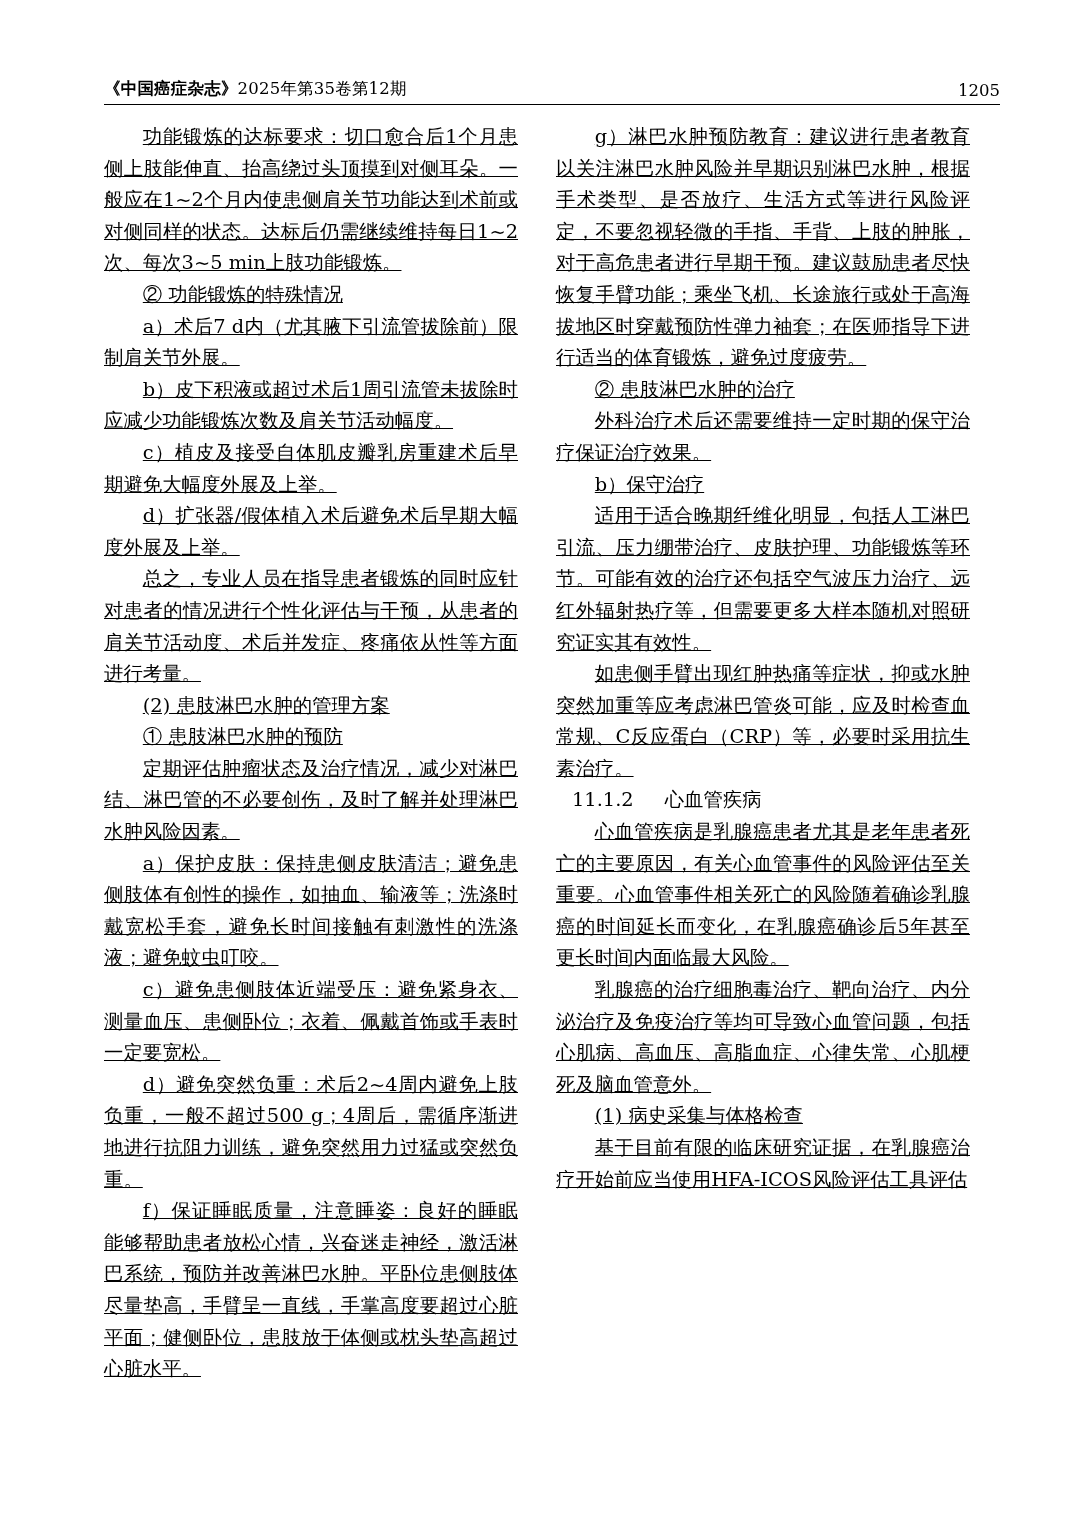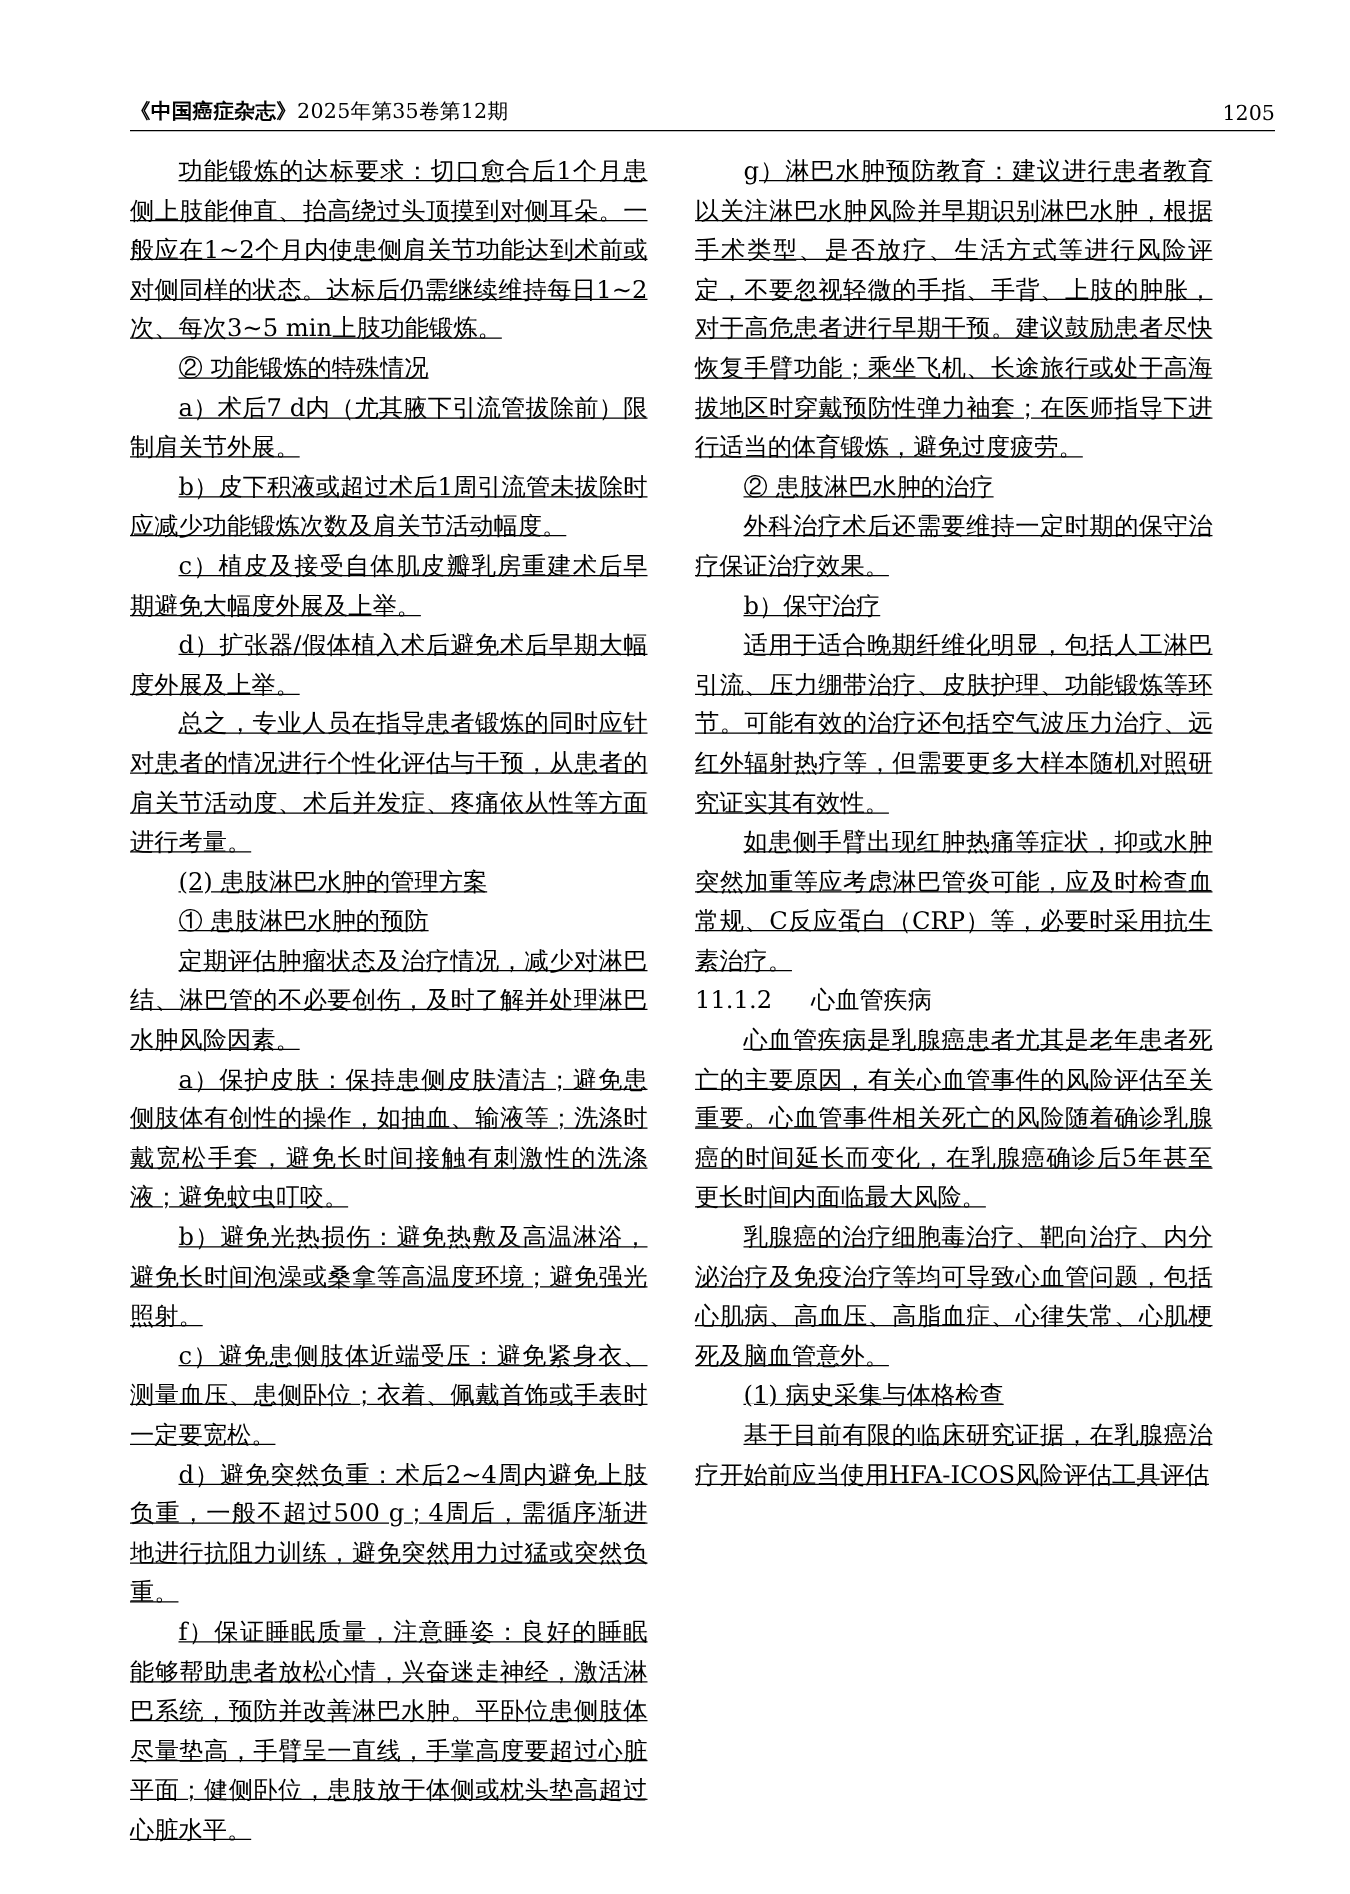--- a/index.html
+++ b/index.html
@@ -13,21 +13,21 @@
     font-family: "DejaVu Serif", "Liberation Serif", serif;
     color: #000000;
     position: relative;
     overflow: hidden;
   }
   .page {
     position: relative;
     width: 1080px;
     height: 1515px;
     box-sizing: border-box;
-    padding: 78px 60px 40px 104px;
+    padding: 78px 80px 40px 104px;
   }
   
   .runhead {
     display: flex;
     align-items: flex-end;
     justify-content: space-between;
     border-bottom: 1.6px solid #000;
     padding-bottom: 4px;
     margin-bottom: 16px;
   }
@@ -62,20 +62,21 @@
   }
   .indent {
     text-indent: 2em;
     text-decoration: underline;
   }
   .heading {
     text-indent: 0;
   }
   .heading .num {
     letter-spacing: 0;
+    margin-left: 16px;
   }
   .heading .gap {
     display: inline-block;
     width: 1.6em;
   }
 </style>
 </head>
 <body>
 
 <div class="page">
@@ -93,21 +94,20 @@
       <p class="indent">② 功能锻炼的特殊情况</p>
       <p class="indent">a）术后7 d内（尤其腋下引流管拔除前）限制肩关节外展。</p>
       <p class="indent">b）皮下积液或超过术后1周引流管未拔除时应减少功能锻炼次数及肩关节活动幅度。</p>
       <p class="indent">c）植皮及接受自体肌皮瓣乳房重建术后早期避免大幅度外展及上举。</p>
       <p class="indent">d）扩张器/假体植入术后避免术后早期大幅度外展及上举。</p>
       <p class="indent">总之，专业人员在指导患者锻炼的同时应针对患者的情况进行个性化评估与干预，从患者的肩关节活动度、术后并发症、疼痛依从性等方面进行考量。</p>
       <p class="indent">(2) 患肢淋巴水肿的管理方案</p>
       <p class="indent">① 患肢淋巴水肿的预防</p>
       <p class="indent">定期评估肿瘤状态及治疗情况，减少对淋巴结、淋巴管的不必要创伤，及时了解并处理淋巴水肿风险因素。</p>
       <p class="indent">a）保护皮肤：保持患侧皮肤清洁；避免患侧肢体有创性的操作，如抽血、输液等；洗涤时戴宽松手套，避免长时间接触有刺激性的洗涤液；避免蚊虫叮咬。</p>
-      <p class="indent">b）避免光热损伤：避免热敷及高温淋浴，避免长时间泡澡或桑拿等高温度环境；避免强光照射。</p>
       <p class="indent">c）避免患侧肢体近端受压：避免紧身衣、测量血压、患侧卧位；衣着、佩戴首饰或手表时一定要宽松。</p>
       <p class="indent">d）避免突然负重：术后2~4周内避免上肢负重，一般不超过500 g；4周后，需循序渐进地进行抗阻力训练，避免突然用力过猛或突然负重。</p>
       <p class="indent">f）保证睡眠质量，注意睡姿：良好的睡眠能够帮助患者放松心情，兴奋迷走神经，激活淋巴系统，预防并改善淋巴水肿。平卧位患侧肢体尽量垫高，手臂呈一直线，手掌高度要超过心脏平面；健侧卧位，患肢放于体侧或枕头垫高超过心脏水平。</p>
     </div>
 
     <div class="col">
       <p class="indent">g）淋巴水肿预防教育：建议进行患者教育以关注淋巴水肿风险并早期识别淋巴水肿，根据手术类型、是否放疗、生活方式等进行风险评定，不要忽视轻微的手指、手背、上肢的肿胀，对于高危患者进行早期干预。建议鼓励患者尽快恢复手臂功能；乘坐飞机、长途旅行或处于高海拔地区时穿戴预防性弹力袖套；在医师指导下进行适当的体育锻炼，避免过度疲劳。</p>
       <p class="indent">② 患肢淋巴水肿的治疗</p>
       <p class="indent">外科治疗术后还需要维持一定时期的保守治疗保证治疗效果。</p>
       <p class="indent">b）保守治疗</p>

